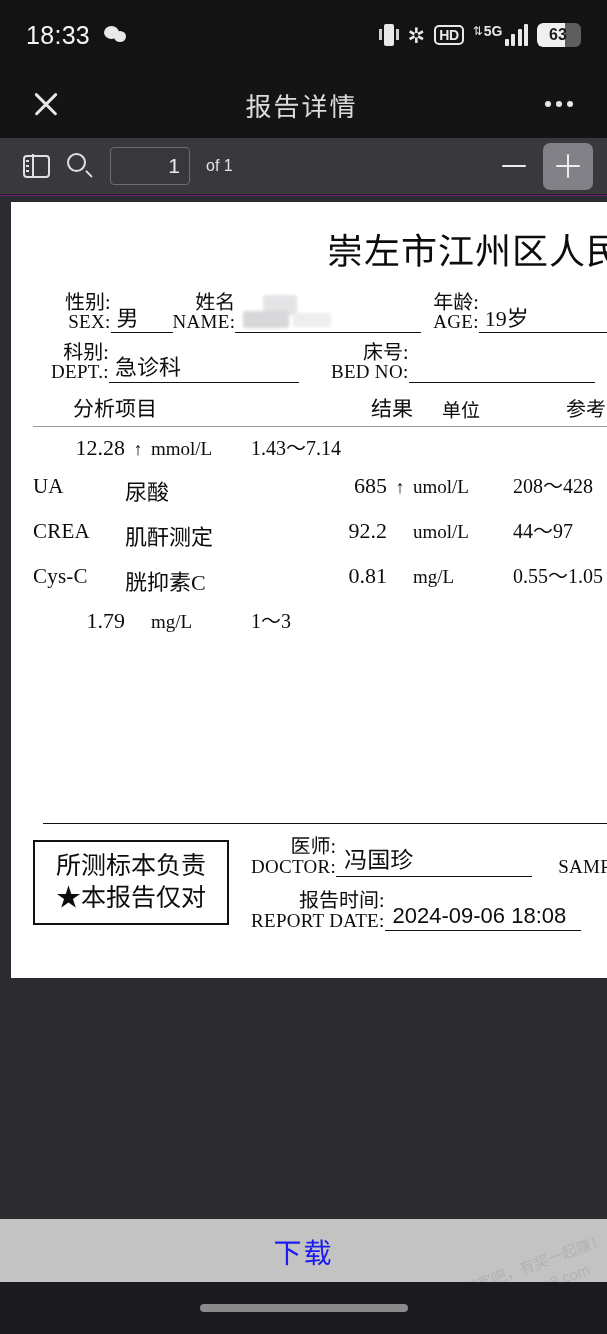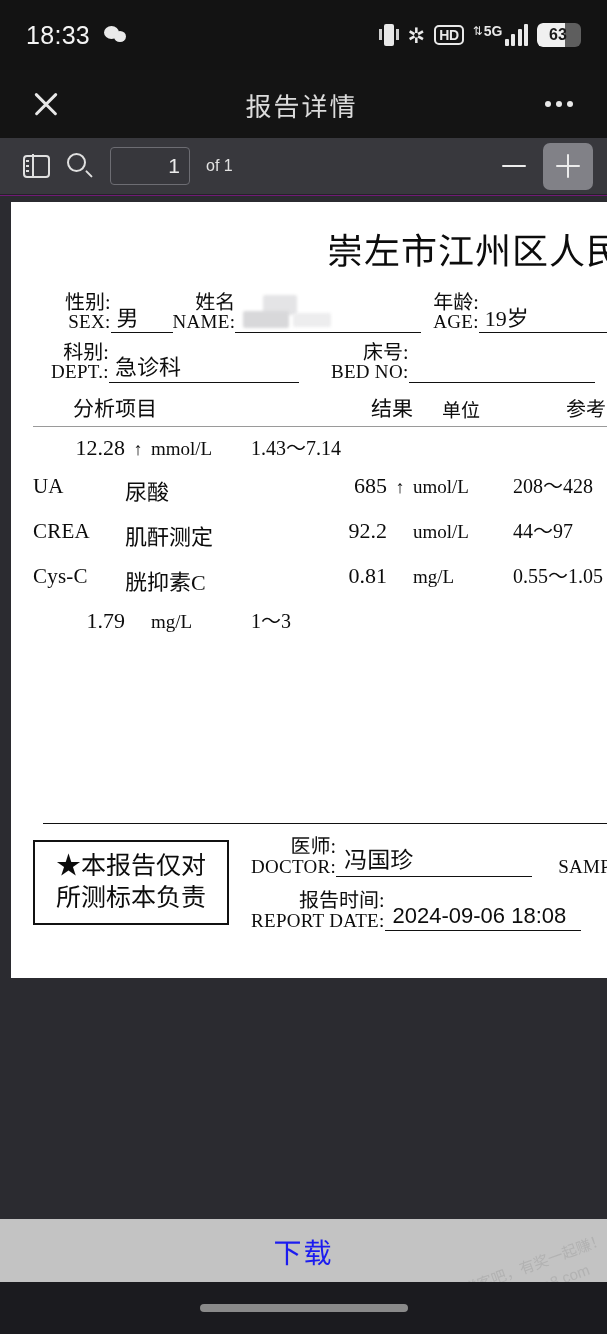--- a/index.html
+++ b/index.html
@@ -368,22 +368,22 @@
               <div class="c-unit">mg/L</div>
               <div class="c-ref">1～3</div>
             </div>
           </div>
       </div>
 
       <div class="pfooter">
         <div class="foot-rule"></div>
         <div class="footgrid">
           <div class="stamp">
+            <div>所测标本负责</div>
             <div>★本报告仅对</div>
-            <div>所测标本负责</div>
           </div>
           <div class="footcols">
             <div class="frow">
               <div class="lbl">
                 <span class="cn">医师:</span>
                 <span class="en">DOCTOR:</span>
               </div>
               <div class="fval" style="width:196px">冯国珍</div>
               <div class="lbl" style="margin-left:26px">
                 <span class="cn">采样时间:</span>

